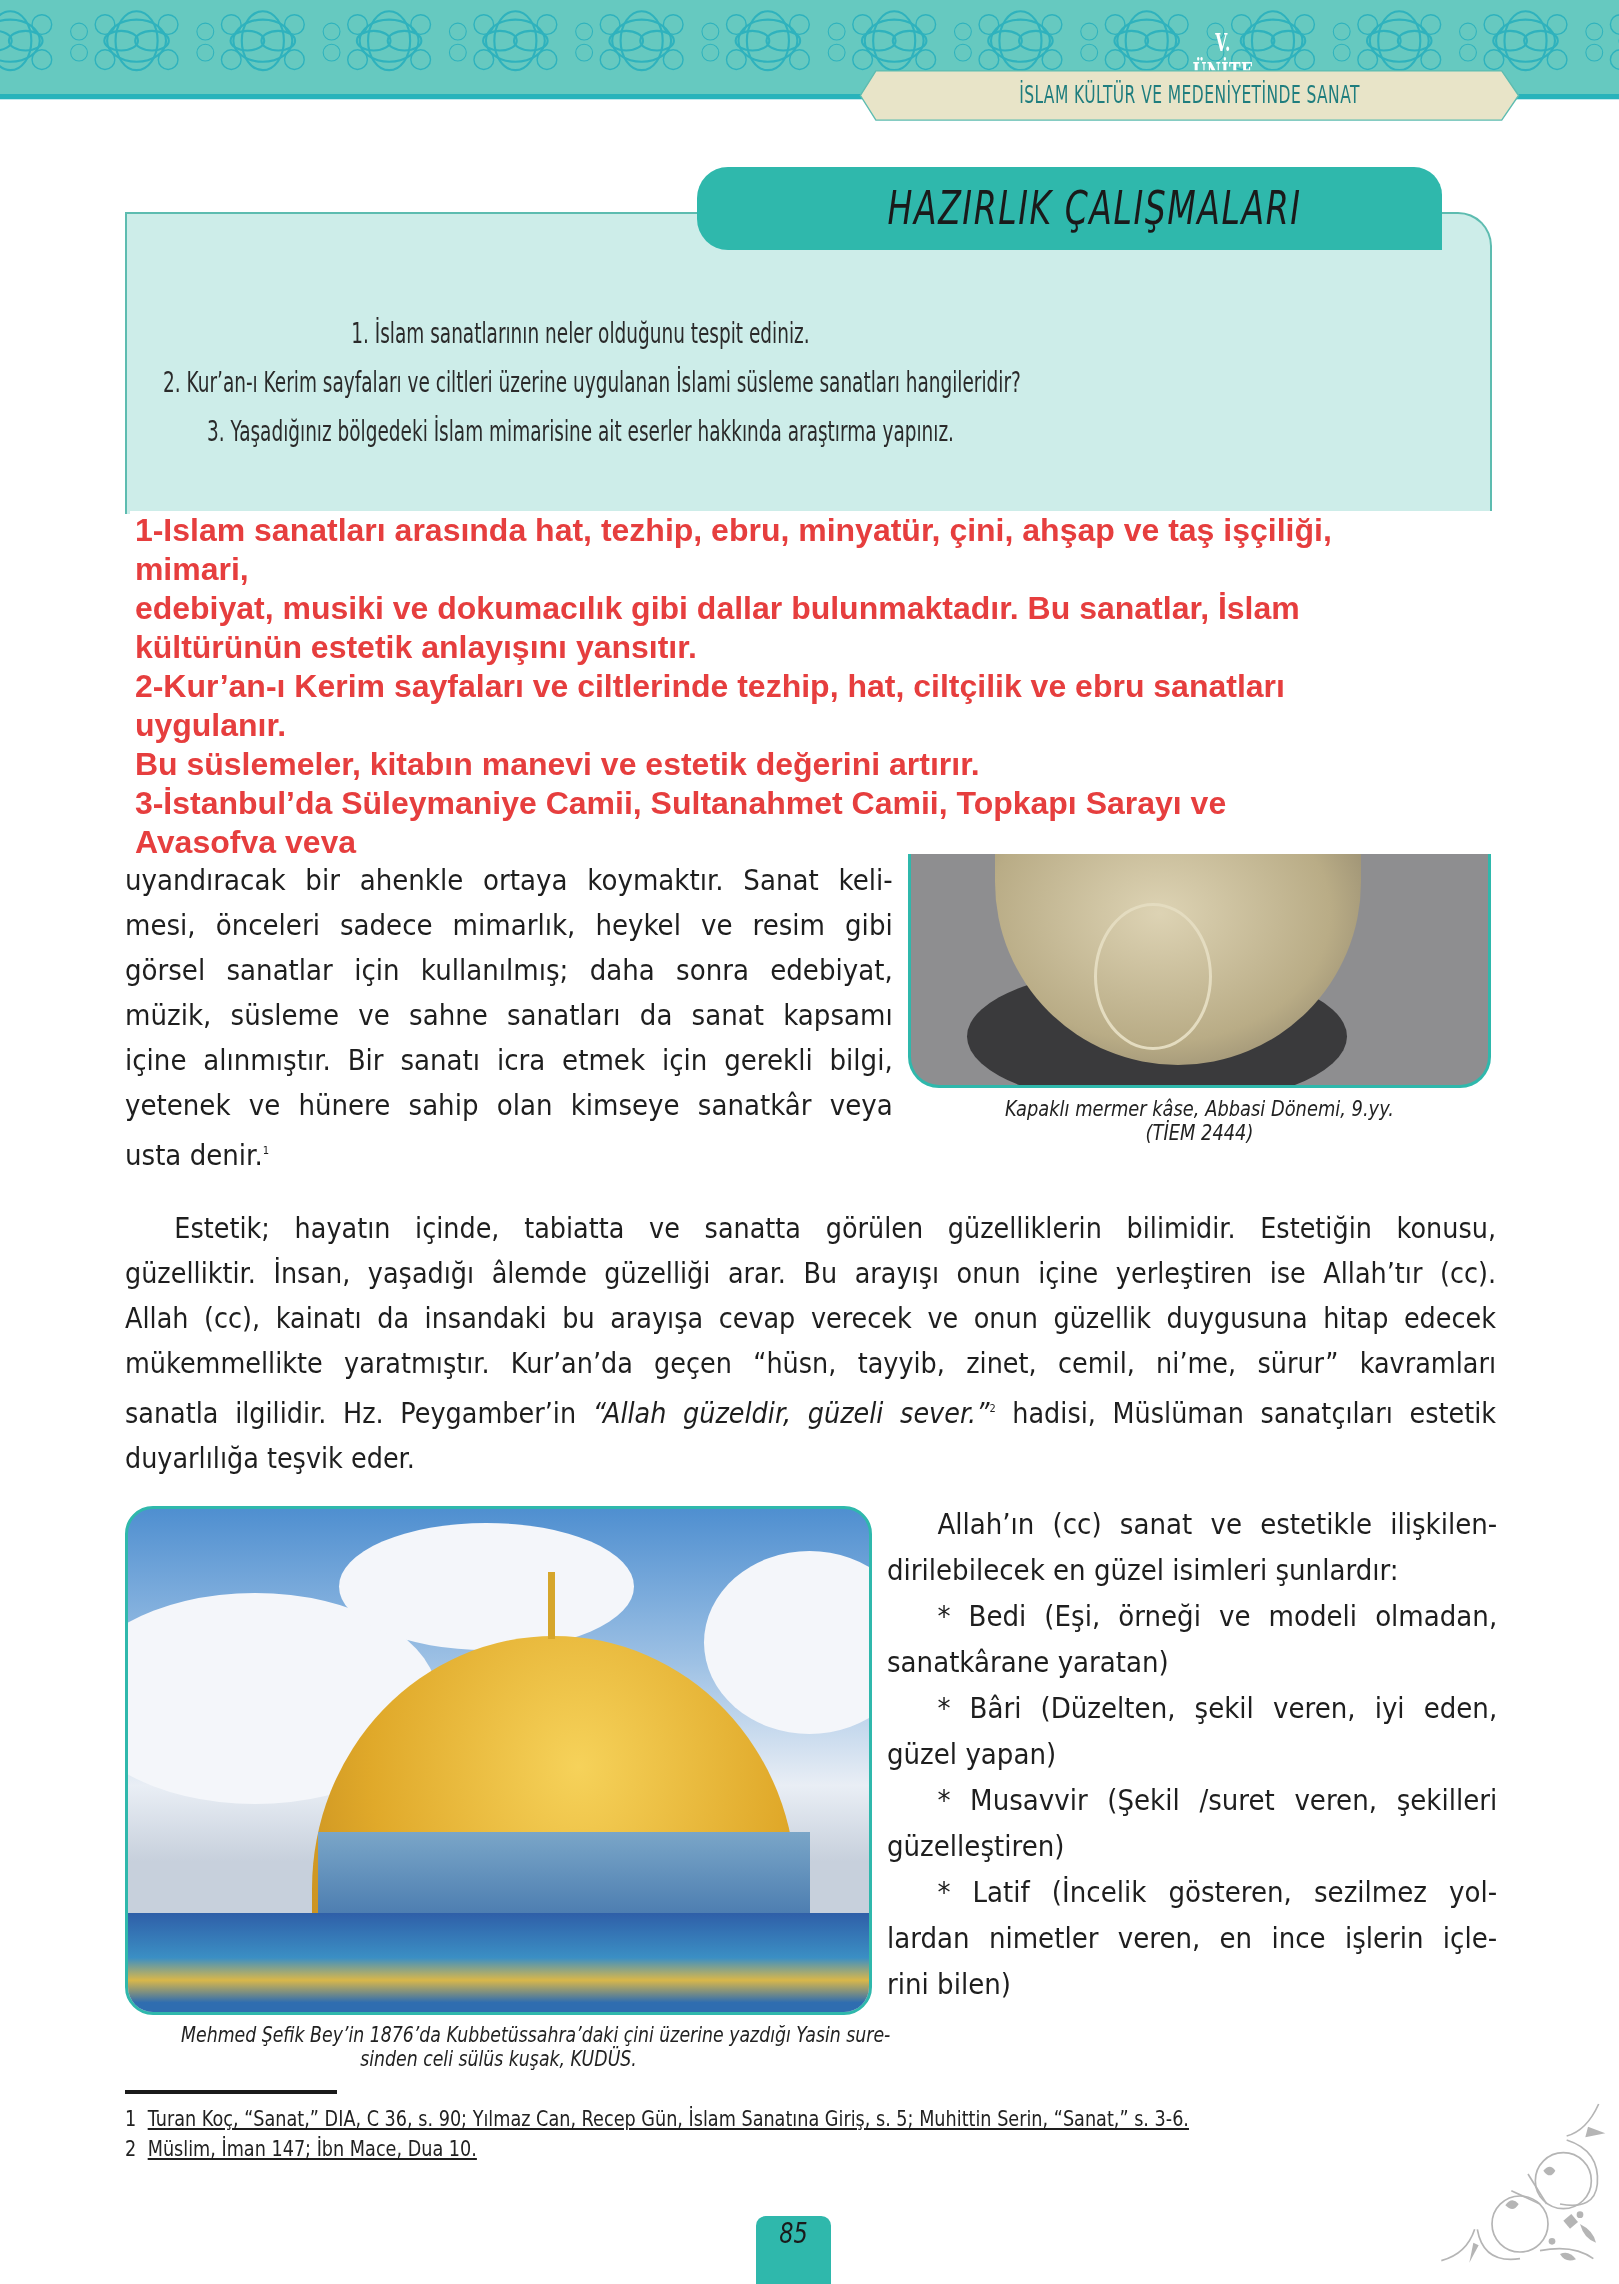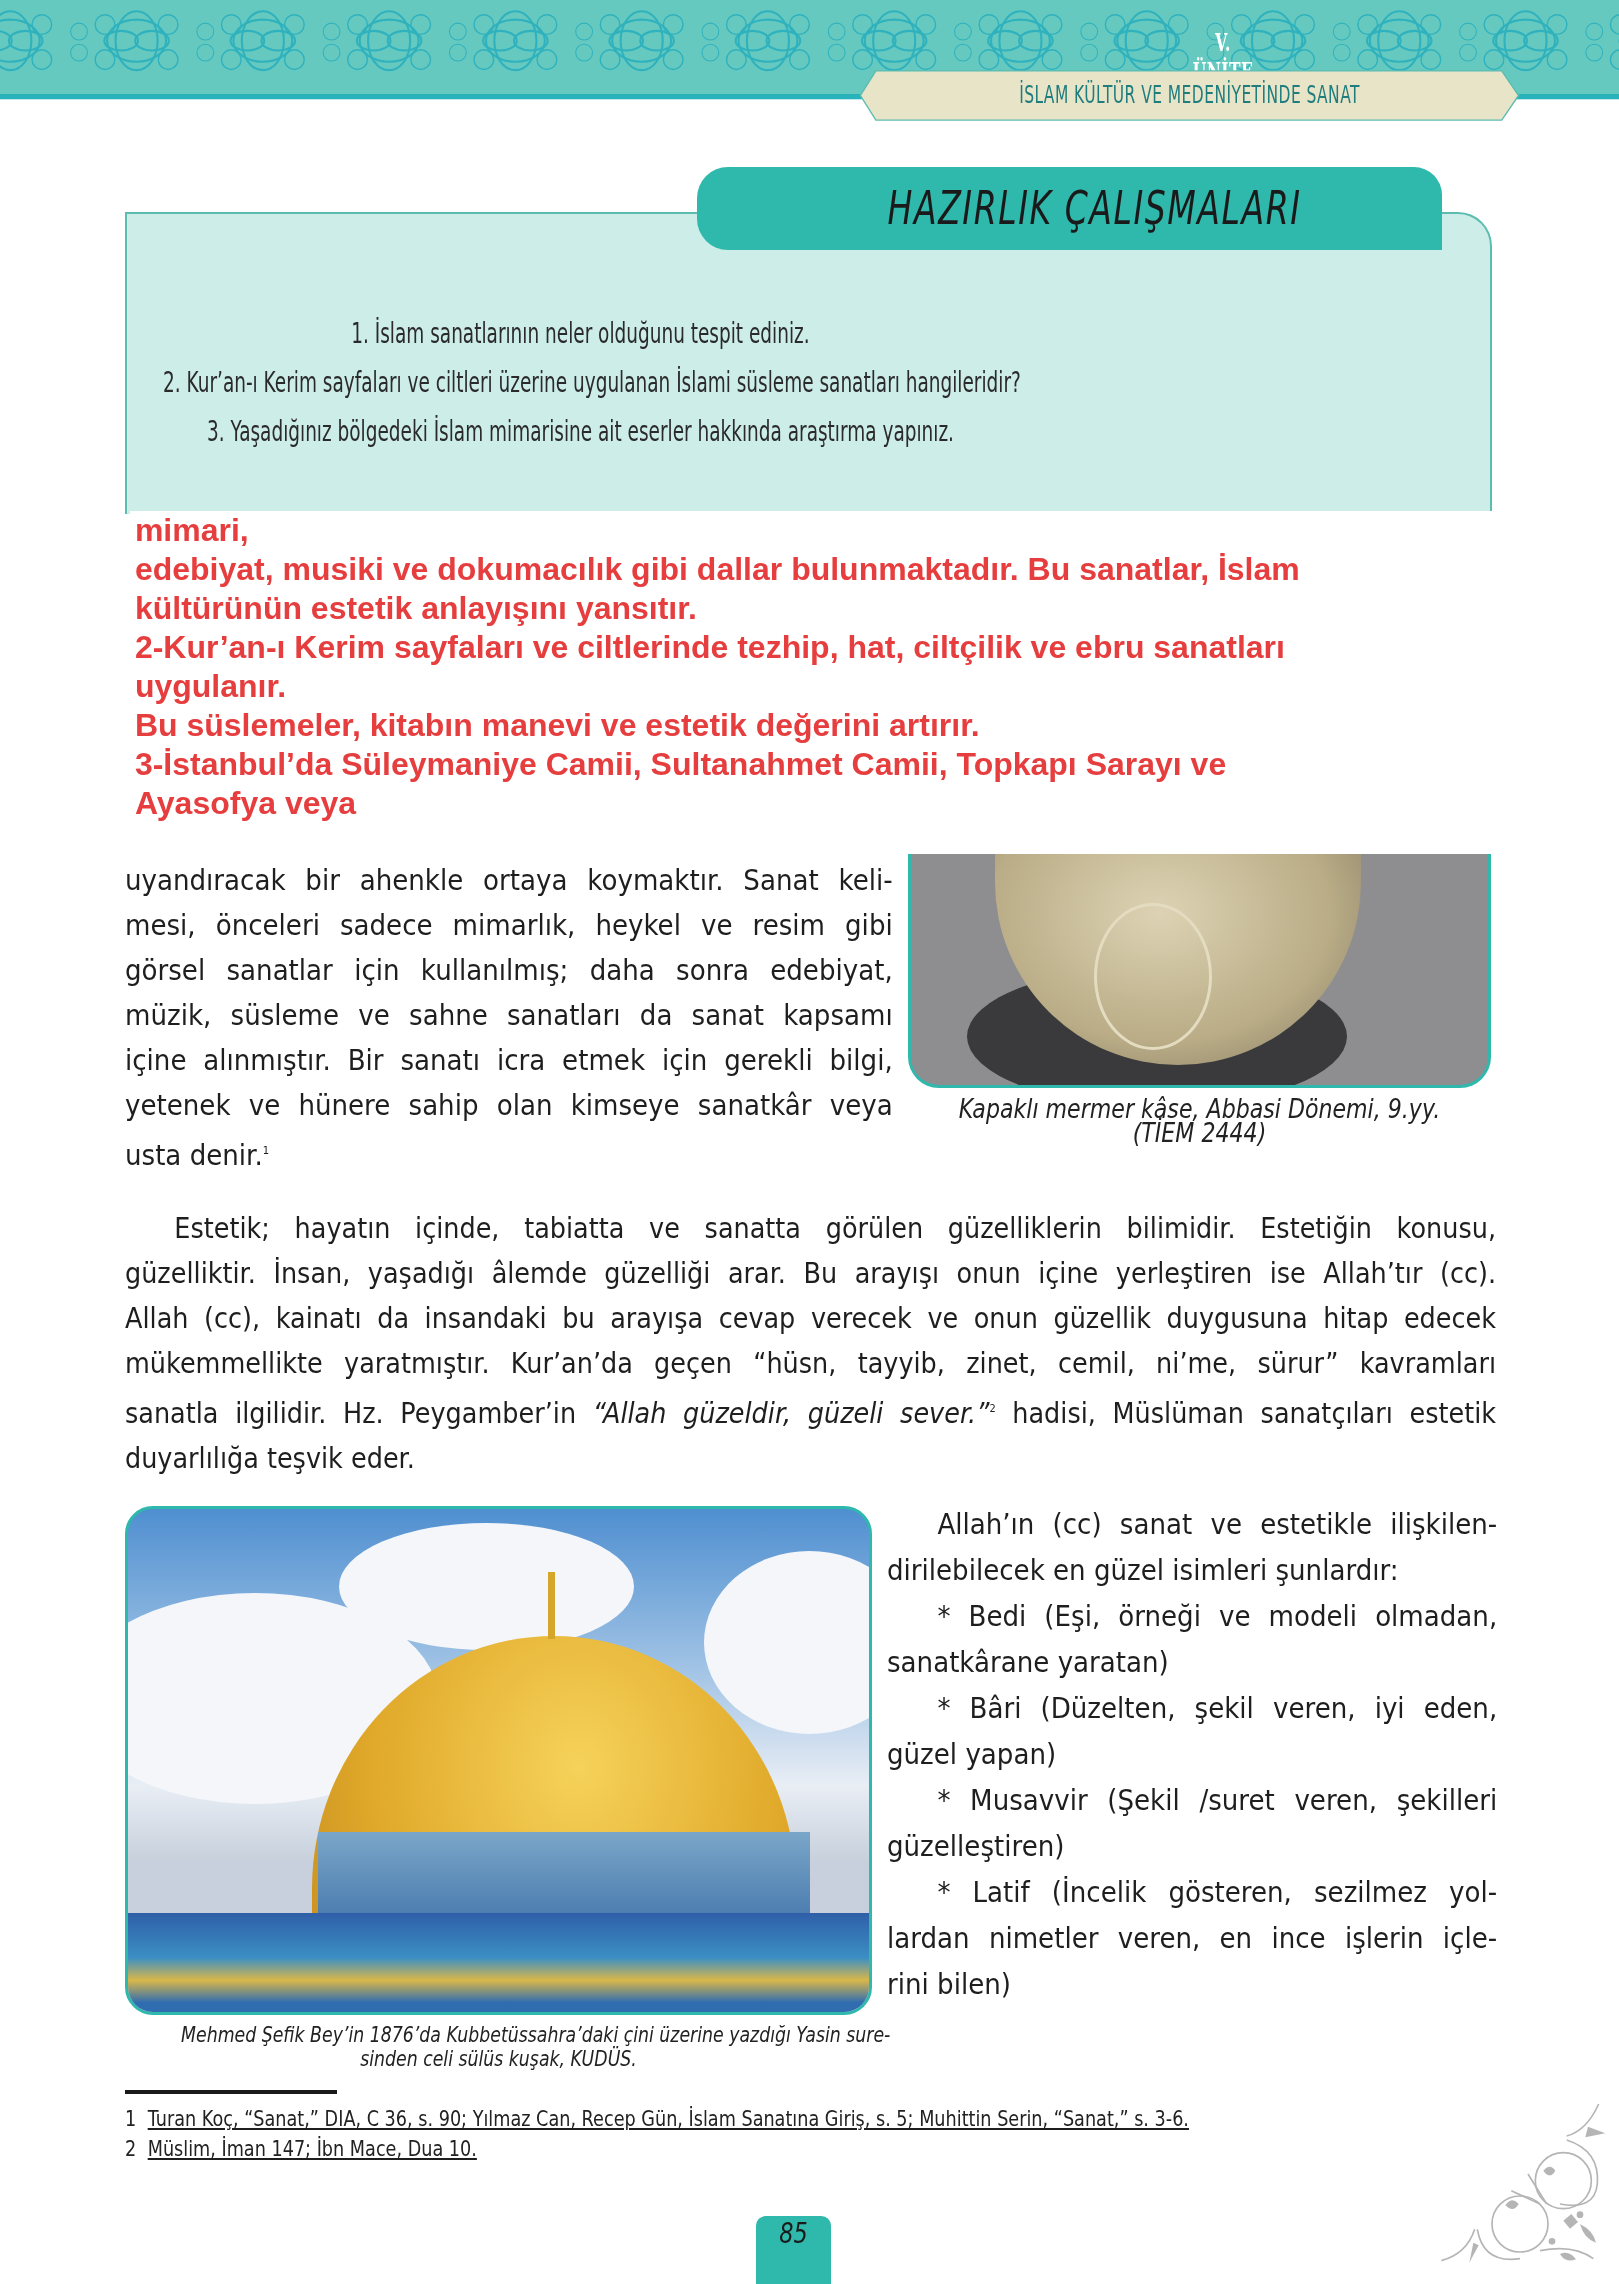--- a/index.html
+++ b/index.html
@@ -25,21 +25,21 @@
   
   .body-left{left:125px;top:858px;width:768px;}
   .body-left p{margin:0;font-family:"DejaVu Sans",sans-serif;font-size:29px;line-height:45px;text-align:justify;text-align-last:justify;white-space:nowrap;transform:scaleX(0.9);transform-origin:0 0;width:853px;}
   .body-left p.last{text-align-last:left;}
   .sup{font-size:11.2px;vertical-align:super;}
   
   .vase{left:908px;top:854px;width:583px;height:234px;background:#8e8e90;border:3.5px solid #2fb8ac;border-top:none;border-radius:0 0 31px 31px;overflow:hidden;box-sizing:border-box;}
   .vase .shadow{position:absolute;left:56px;top:112px;width:380px;height:141px;border-radius:50%;background:#3a3a3c;}
   .vase .bowl{position:absolute;left:84px;top:-42px;width:366px;height:253px;border-radius:0 0 183px 183px;background:radial-gradient(ellipse at 45% 40%,#ddd3b4,#b9ac86 60%,#7d7460);}
   .vase .ring{position:absolute;left:183px;top:49px;width:112px;height:141px;border:3.5px solid #e4dcc0;border-radius:50%;}
-  .vase-caption{left:908px;top:1097px;width:583px;text-align:center;font-family:"DejaVu Sans",sans-serif;font-style:italic;font-size:26px;line-height:24px;color:#222;}
+  .vase-caption{left:908px;top:1097px;width:583px;text-align:center;font-family:"DejaVu Sans",sans-serif;font-style:italic;font-size:21px;line-height:24px;color:#222;}
   .vase-caption span{display:block;transform:scaleX(0.85);}
   
   .para{left:125px;top:1206px;width:1371px;}
   .para p{margin:0;font-family:"DejaVu Sans",sans-serif;font-size:29px;line-height:45px;white-space:nowrap;transform:scaleX(0.88);transform-origin:0 0;width:1558px;text-align:justify;text-align-last:justify;}
   .para p.last{text-align-last:left;}
   .para p.first{text-indent:56px;}
   .para .it{font-style:italic;}
   
   .dome{left:125px;top:1506px;width:747px;height:509px;border:3.5px solid #2fb8ac;border-radius:28px;overflow:hidden;box-sizing:border-box;background:linear-gradient(180deg,#4f8fd0 0%,#9cc0e4 30%,#e9eef5 55%,#c7d0dc 70%);}
   .dome .cloud{position:absolute;border-radius:50%;background:#f4f6fa;}
@@ -113,20 +113,21 @@
 <div class="abs prep-box"></div>
 <div class="abs prep-tab"></div>
 <div class="abs prep-title">HAZIRLIK ÇALIŞMALARI</div>
 <ul class="abs prep-list">
   <li>1.  İslam sanatlarının neler olduğunu tespit ediniz.</li>
   <li>2.  Kur’an-ı Kerim sayfaları ve ciltleri üzerine uygulanan İslami süsleme sanatları hangileridir?</li>
   <li>3.  Yaşadığınız bölgedeki İslam mimarisine ait eserler hakkında araştırma yapınız.</li>
 </ul>
 
 <div class="abs answer">
+  <p>1-Islam sanatları arasında hat, tezhip, ebru, minyatür, çini, ahşap ve taş işçiliği,</p>
   <p>mimari,</p>
   <p>edebiyat, musiki ve dokumacılık gibi dallar bulunmaktadır. Bu sanatlar, İslam</p>
   <p>kültürünün estetik anlayışını yansıtır.</p>
   <p>2-Kur’an-ı Kerim sayfaları ve ciltlerinde tezhip, hat, ciltçilik ve ebru sanatları</p>
   <p>uygulanır.</p>
   <p>Bu süslemeler, kitabın manevi ve estetik değerini artırır.</p>
   <p>3-İstanbul’da Süleymaniye Camii, Sultanahmet Camii, Topkapı Sarayı ve</p>
   <p>Ayasofya veya</p>
 </div>
 

